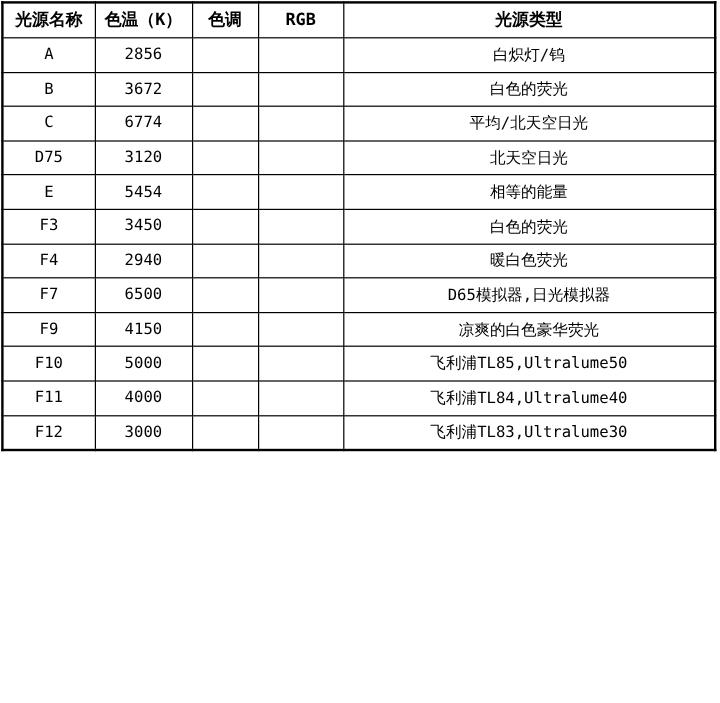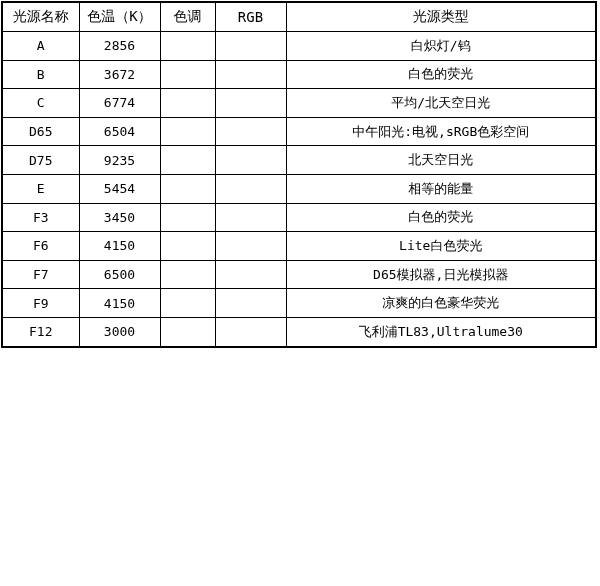--- a/index.html
+++ b/index.html
@@ -29,21 +29,21 @@
   table.illuminant-table td {
     border: 1px solid #000000;
     text-align: center;
     vertical-align: middle;
     padding: 0 2px;
     white-space: nowrap;
     overflow: hidden;
   }
   table.illuminant-table th {
     font-size: 14px;
-    font-weight: normal;
+    font-weight: bold;
     height: 28px;
   }
   table.illuminant-table td {
     font-size: 13px;
     font-weight: normal;
     height: 27.6px;
   }
   col.c-name { width: 77px; }
   col.c-temp { width: 81px; }
   col.c-hue  { width: 55px; }
@@ -87,69 +87,76 @@
     <td>白色的荧光</td>
   </tr>
         <tr>
     <td>C</td>
     <td>6774</td>
     <td></td>
     <td></td>
     <td>平均/北天空日光</td>
   </tr>
         <tr>
-    <td>D65</td>
-    <td>6504</td>
-    <td></td>
-    <td></td>
-    <td>中午阳光:电视,sRGB色彩空间</td>
-  </tr>
-        <tr>
     <td>D75</td>
-    <td>9235</td>
+    <td>3120</td>
     <td></td>
     <td></td>
     <td>北天空日光</td>
   </tr>
         <tr>
     <td>E</td>
     <td>5454</td>
     <td></td>
     <td></td>
     <td>相等的能量</td>
   </tr>
         <tr>
     <td>F3</td>
     <td>3450</td>
     <td></td>
     <td></td>
     <td>白色的荧光</td>
   </tr>
         <tr>
-    <td>F6</td>
-    <td>4150</td>
+    <td>F4</td>
+    <td>2940</td>
     <td></td>
     <td></td>
-    <td>Lite白色荧光</td>
+    <td>暖白色荧光</td>
   </tr>
         <tr>
     <td>F7</td>
     <td>6500</td>
     <td></td>
     <td></td>
     <td>D65模拟器,日光模拟器</td>
   </tr>
         <tr>
     <td>F9</td>
     <td>4150</td>
     <td></td>
     <td></td>
     <td>凉爽的白色豪华荧光</td>
   </tr>
         <tr>
+    <td>F10</td>
+    <td>5000</td>
+    <td></td>
+    <td></td>
+    <td>飞利浦TL85,Ultralume50</td>
+  </tr>
+        <tr>
+    <td>F11</td>
+    <td>4000</td>
+    <td></td>
+    <td></td>
+    <td>飞利浦TL84,Ultralume40</td>
+  </tr>
+        <tr>
     <td>F12</td>
     <td>3000</td>
     <td></td>
     <td></td>
     <td>飞利浦TL83,Ultralume30</td>
   </tr>
       </tbody>
   </table>
 </div>
 

